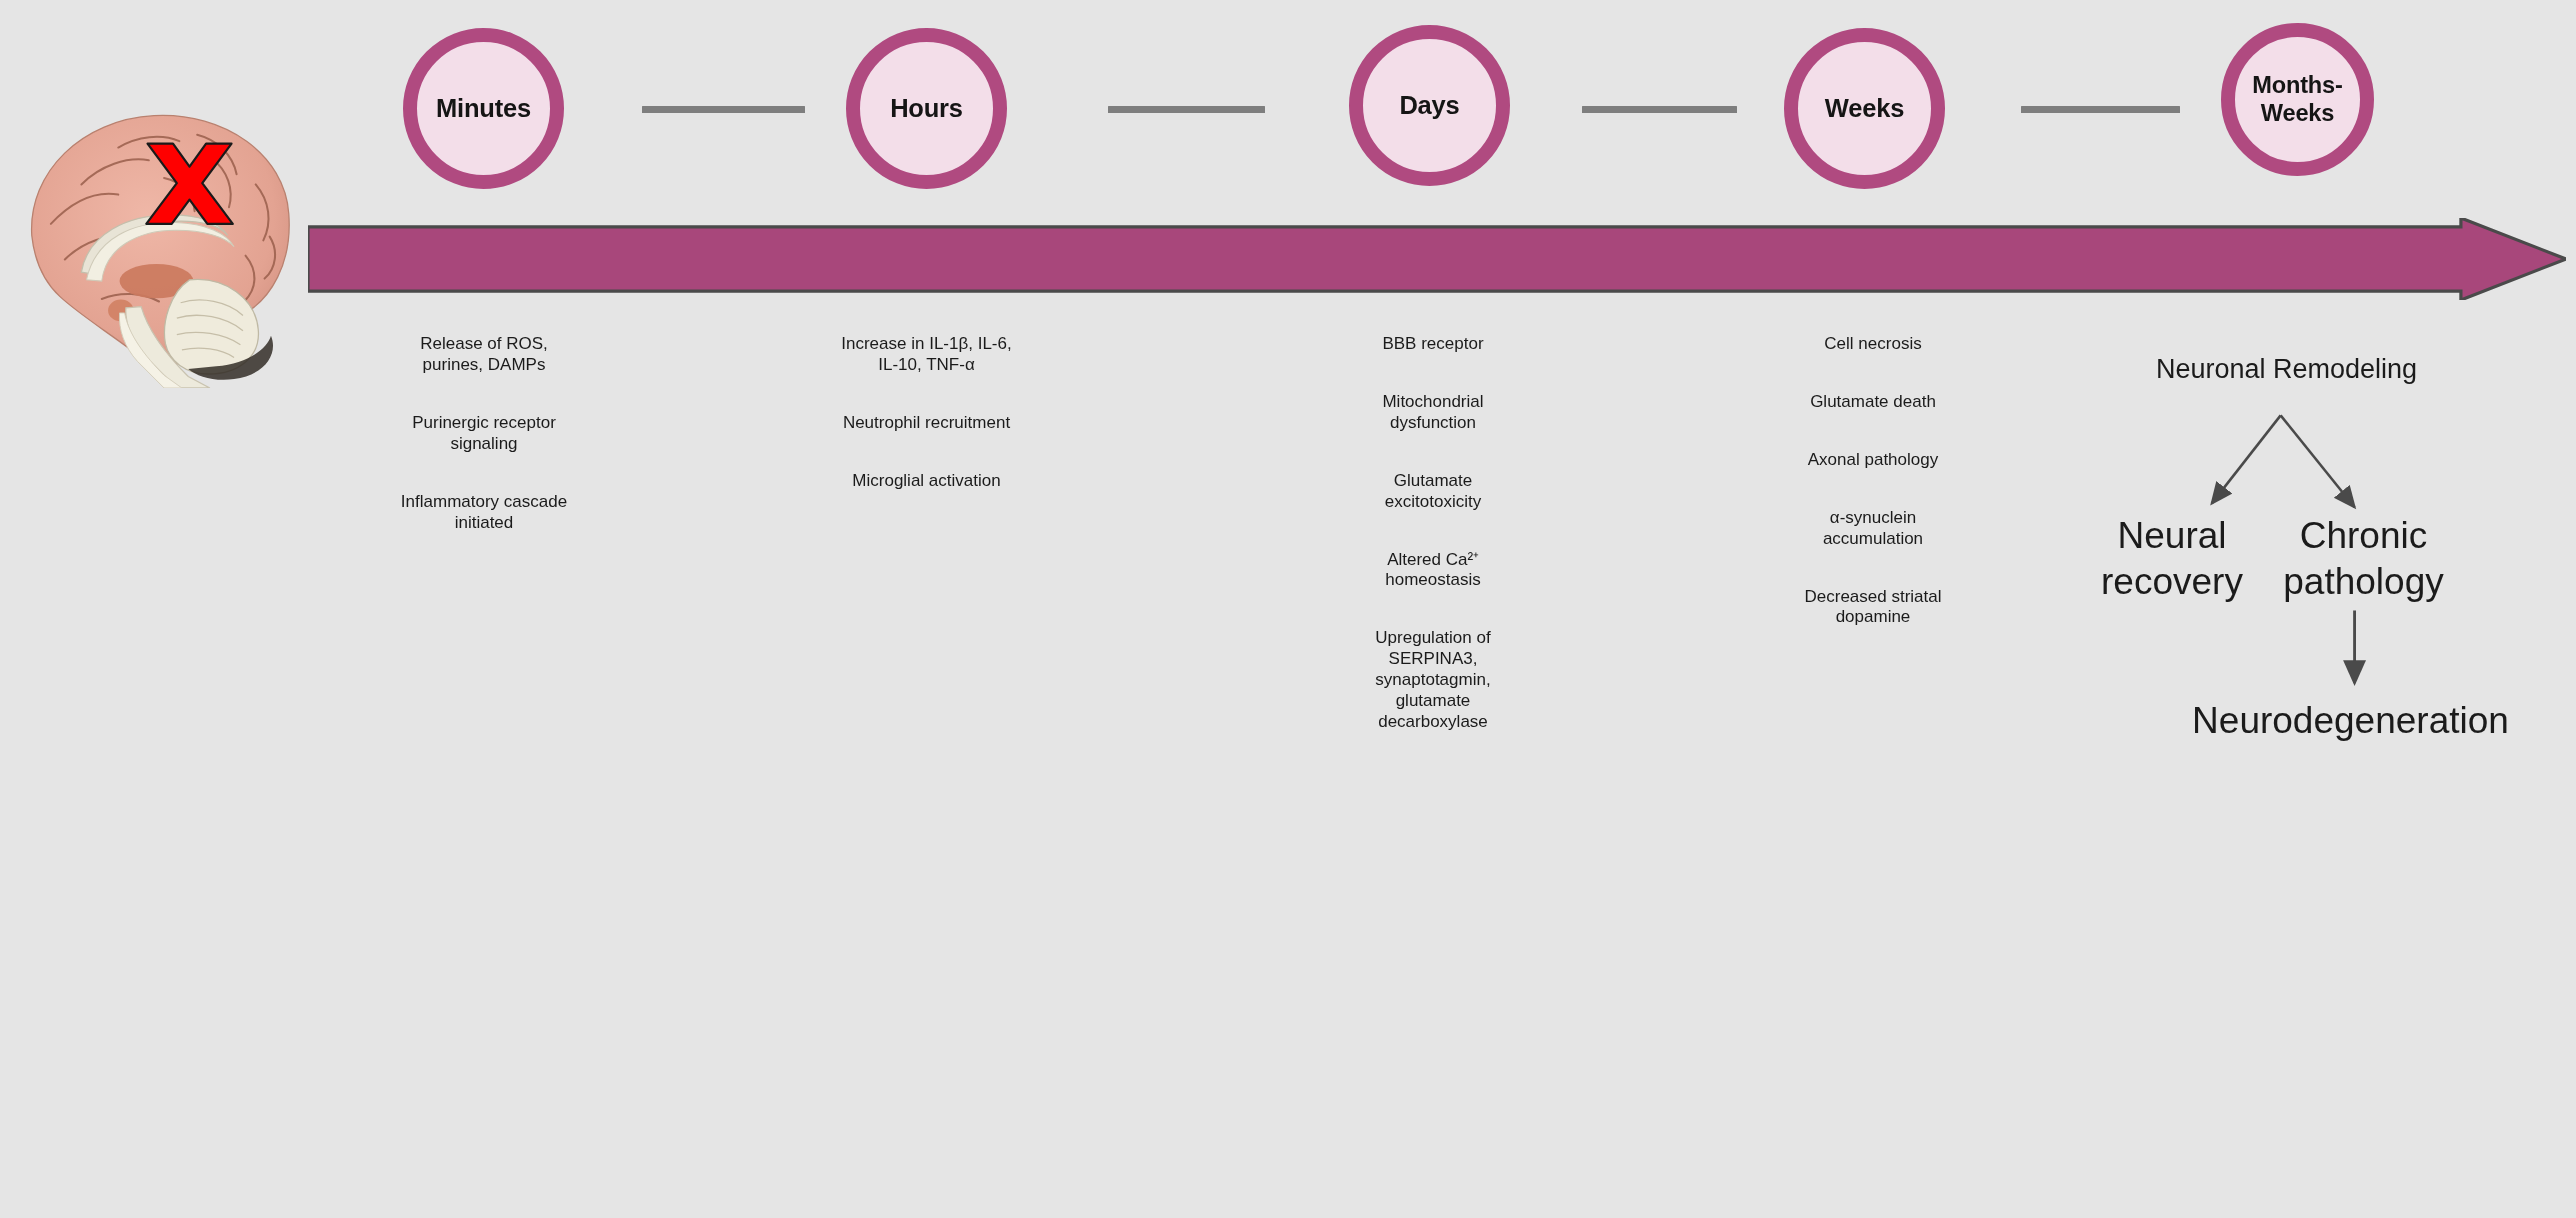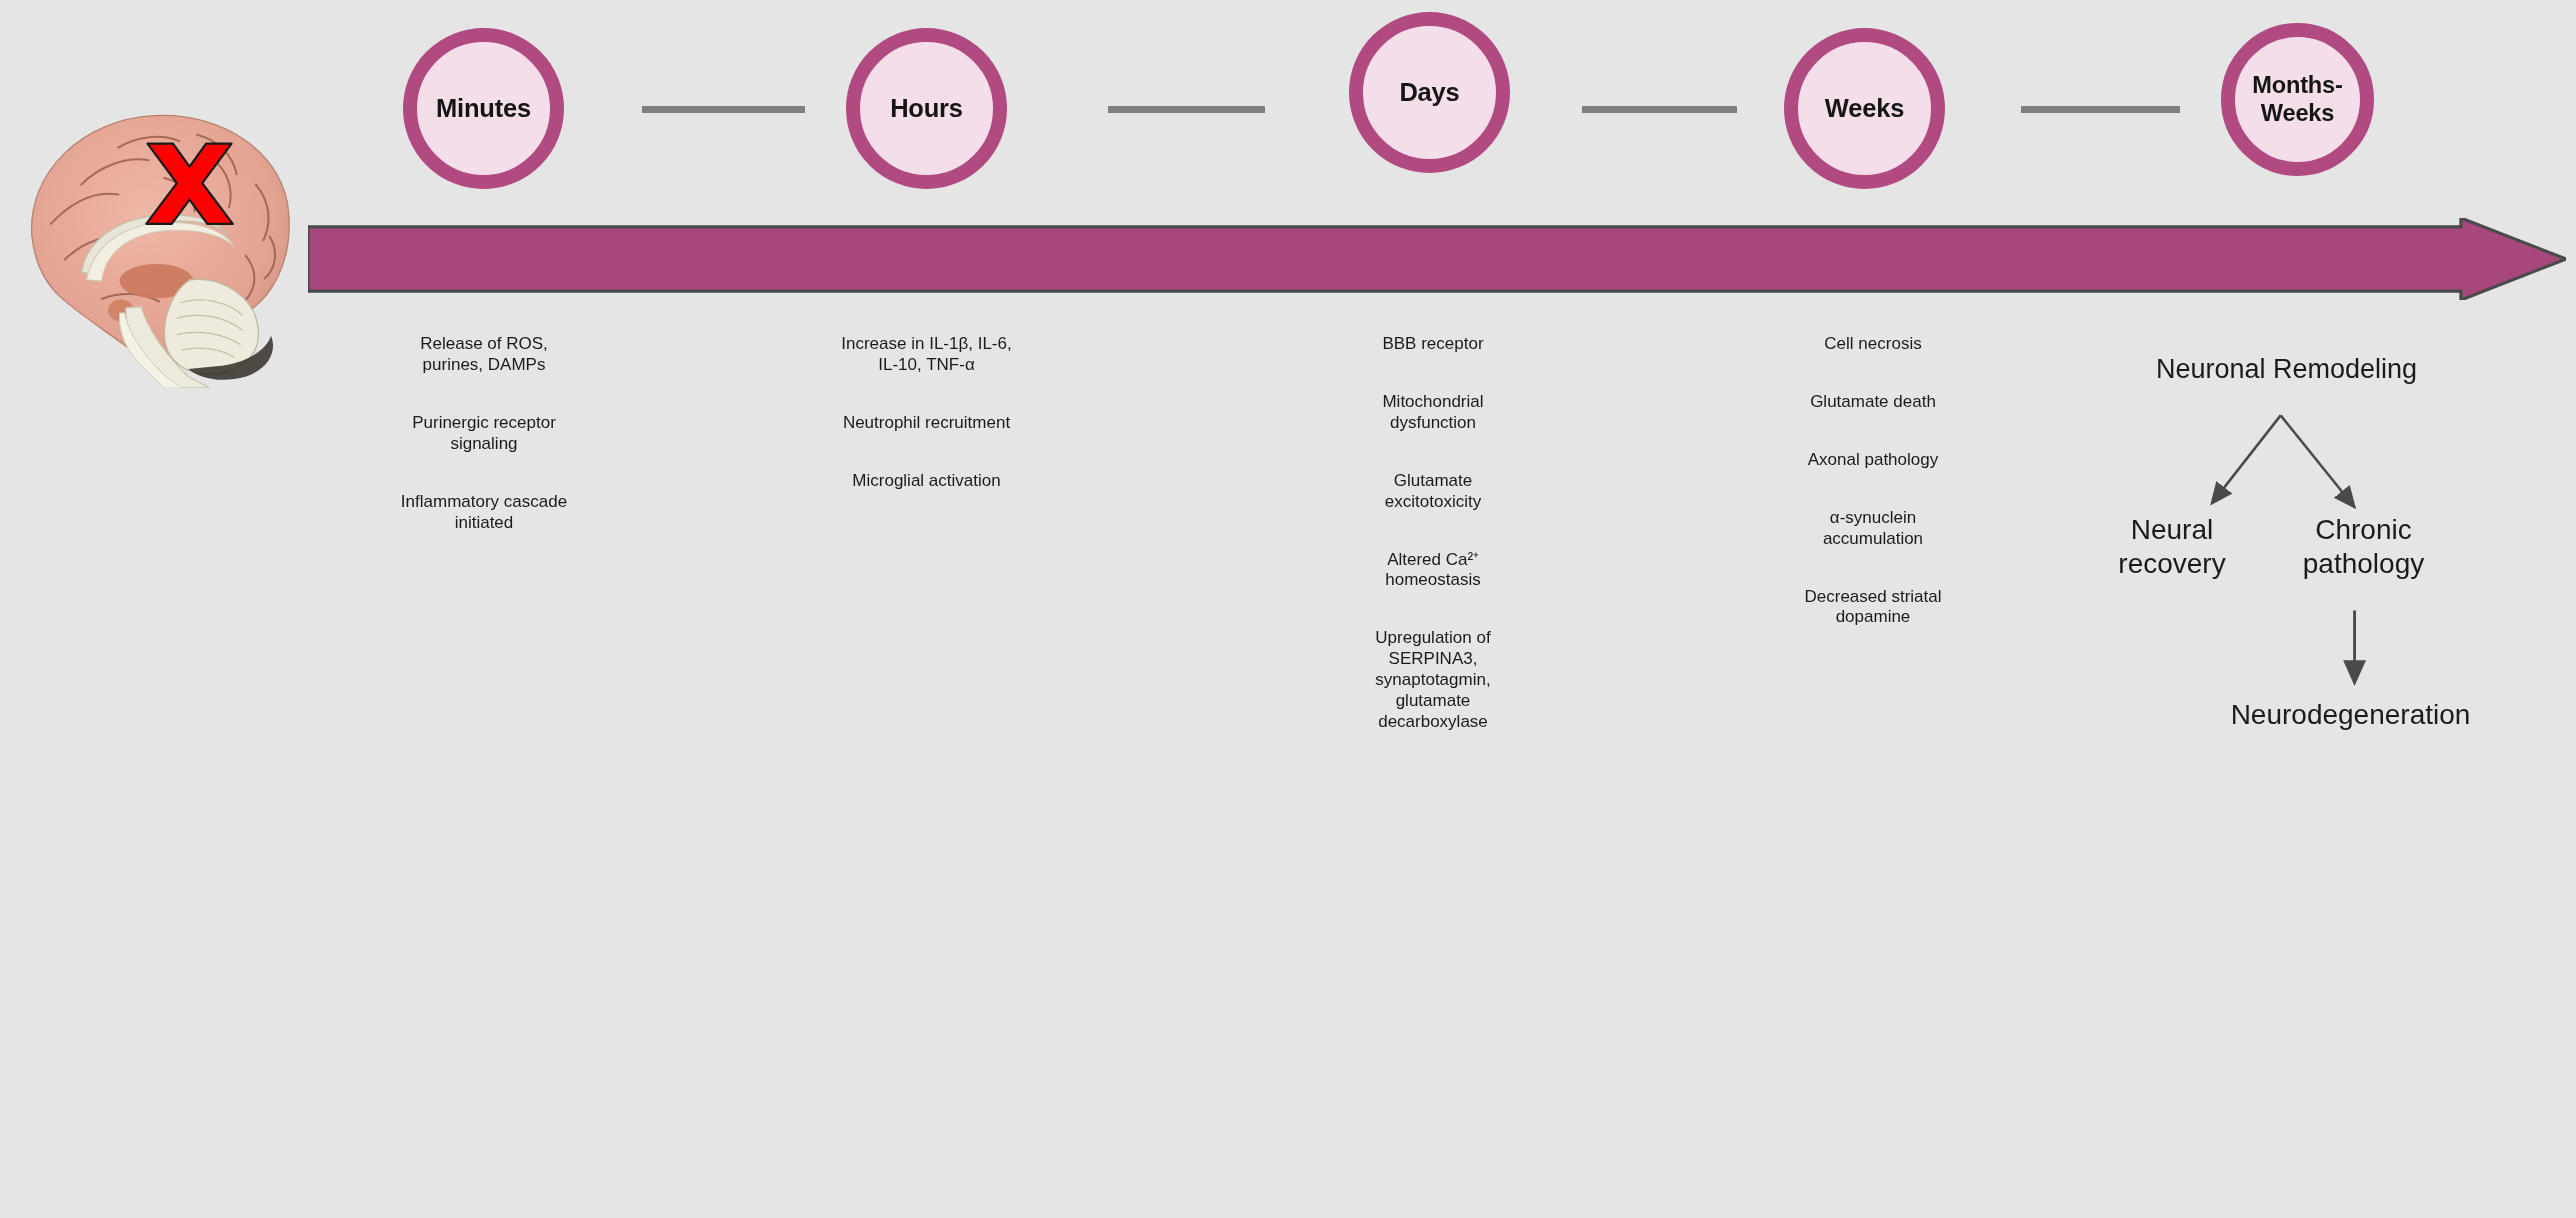--- a/index.html
+++ b/index.html
@@ -88,21 +88,21 @@
   .branch-root {
     position: absolute;
     text-align: center;
     font-size: 27px;
     color: #1b1b1b;
     white-space: nowrap;
   }
   .branch-leaf {
     position: absolute;
     text-align: center;
-    font-size: 28px;
+    font-size: 37px;
     color: #1b1b1b;
     line-height: 1.23;
     white-space: pre-line;
   }
   .branch-svg {
     position: absolute;
     left: 2153px;
     top: 395px;
     width: 268px;
     height: 306px;
@@ -183,21 +183,21 @@
   <div class="connector" style="left:2021px; top:106px; width:159px;"></div>
 
   <div class="stage-circle" style="left:403px; top:28px;">
     <span class="stage-label">Minutes</span>
   </div>
 
   <div class="stage-circle" style="left:846px; top:28px;">
     <span class="stage-label">Hours</span>
   </div>
 
-  <div class="stage-circle" style="left:1349px; top:12px;">
+  <div class="stage-circle" style="left:1349px; top:25px;">
     <span class="stage-label">Days</span>
   </div>
 
   <div class="stage-circle" style="left:1784px; top:28px;">
     <span class="stage-label">Weeks</span>
   </div>
 
   <div class="stage-circle" style="left:2221px; top:23px; width:153px; height:153px;">
     <span class="stage-label" style="font-size:23.6px;">Months-
 Weeks</span>

